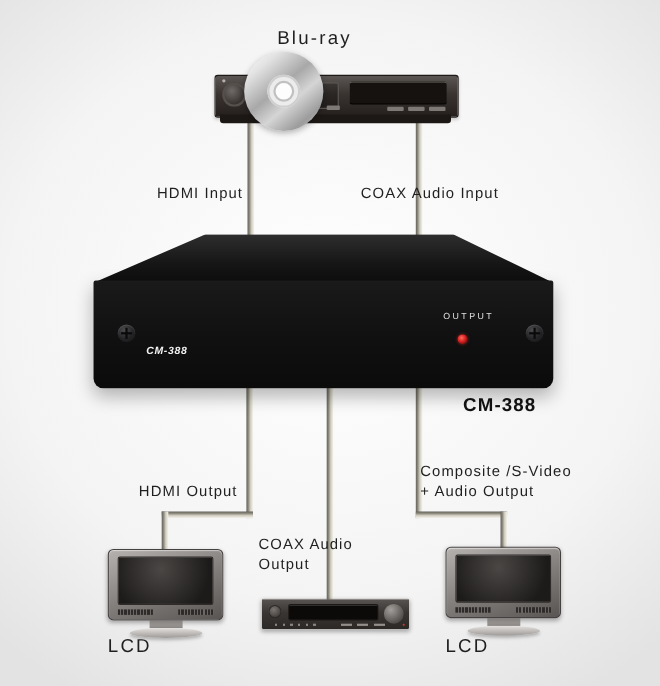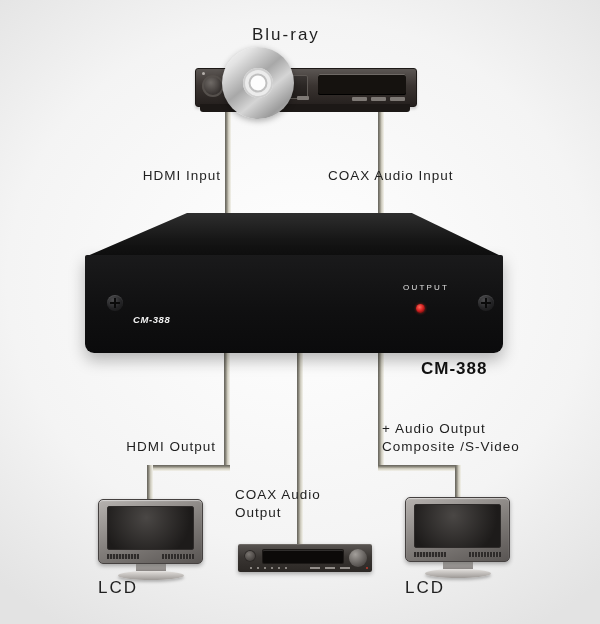--- a/index.html
+++ b/index.html
@@ -148,22 +148,22 @@
     </div>
   </div>
   <div class="lbl lbl-caption t-center" style="left:421px;top:358px;width:90px">CM-388</div>
 
   <div class="lbl lbl-sm t-right" style="left:96px;top:438px;width:120px">HDMI Output</div>
   <div class="lbl lbl-sm t-center" style="left:235px;top:486px;width:130px">
     <div>COAX Audio</div>
     <div>Output</div>
   </div>
   <div class="lbl lbl-sm t-center" style="left:382px;top:420px;width:165px">
+    <div>Composite /S-Video</div>
     <div>+ Audio Output</div>
-    <div>Composite /S-Video</div>
   </div>
 
   <div class="tv" style="left:98px;top:499px">
     <div class="tv-bezel">
       <div class="tv-screen"></div>
       <div class="tv-spk" style="left:8px"></div>
       <div class="tv-spk" style="left:63px"></div>
     </div>
     <div class="tv-neck"></div>
     <div class="tv-base"></div>

